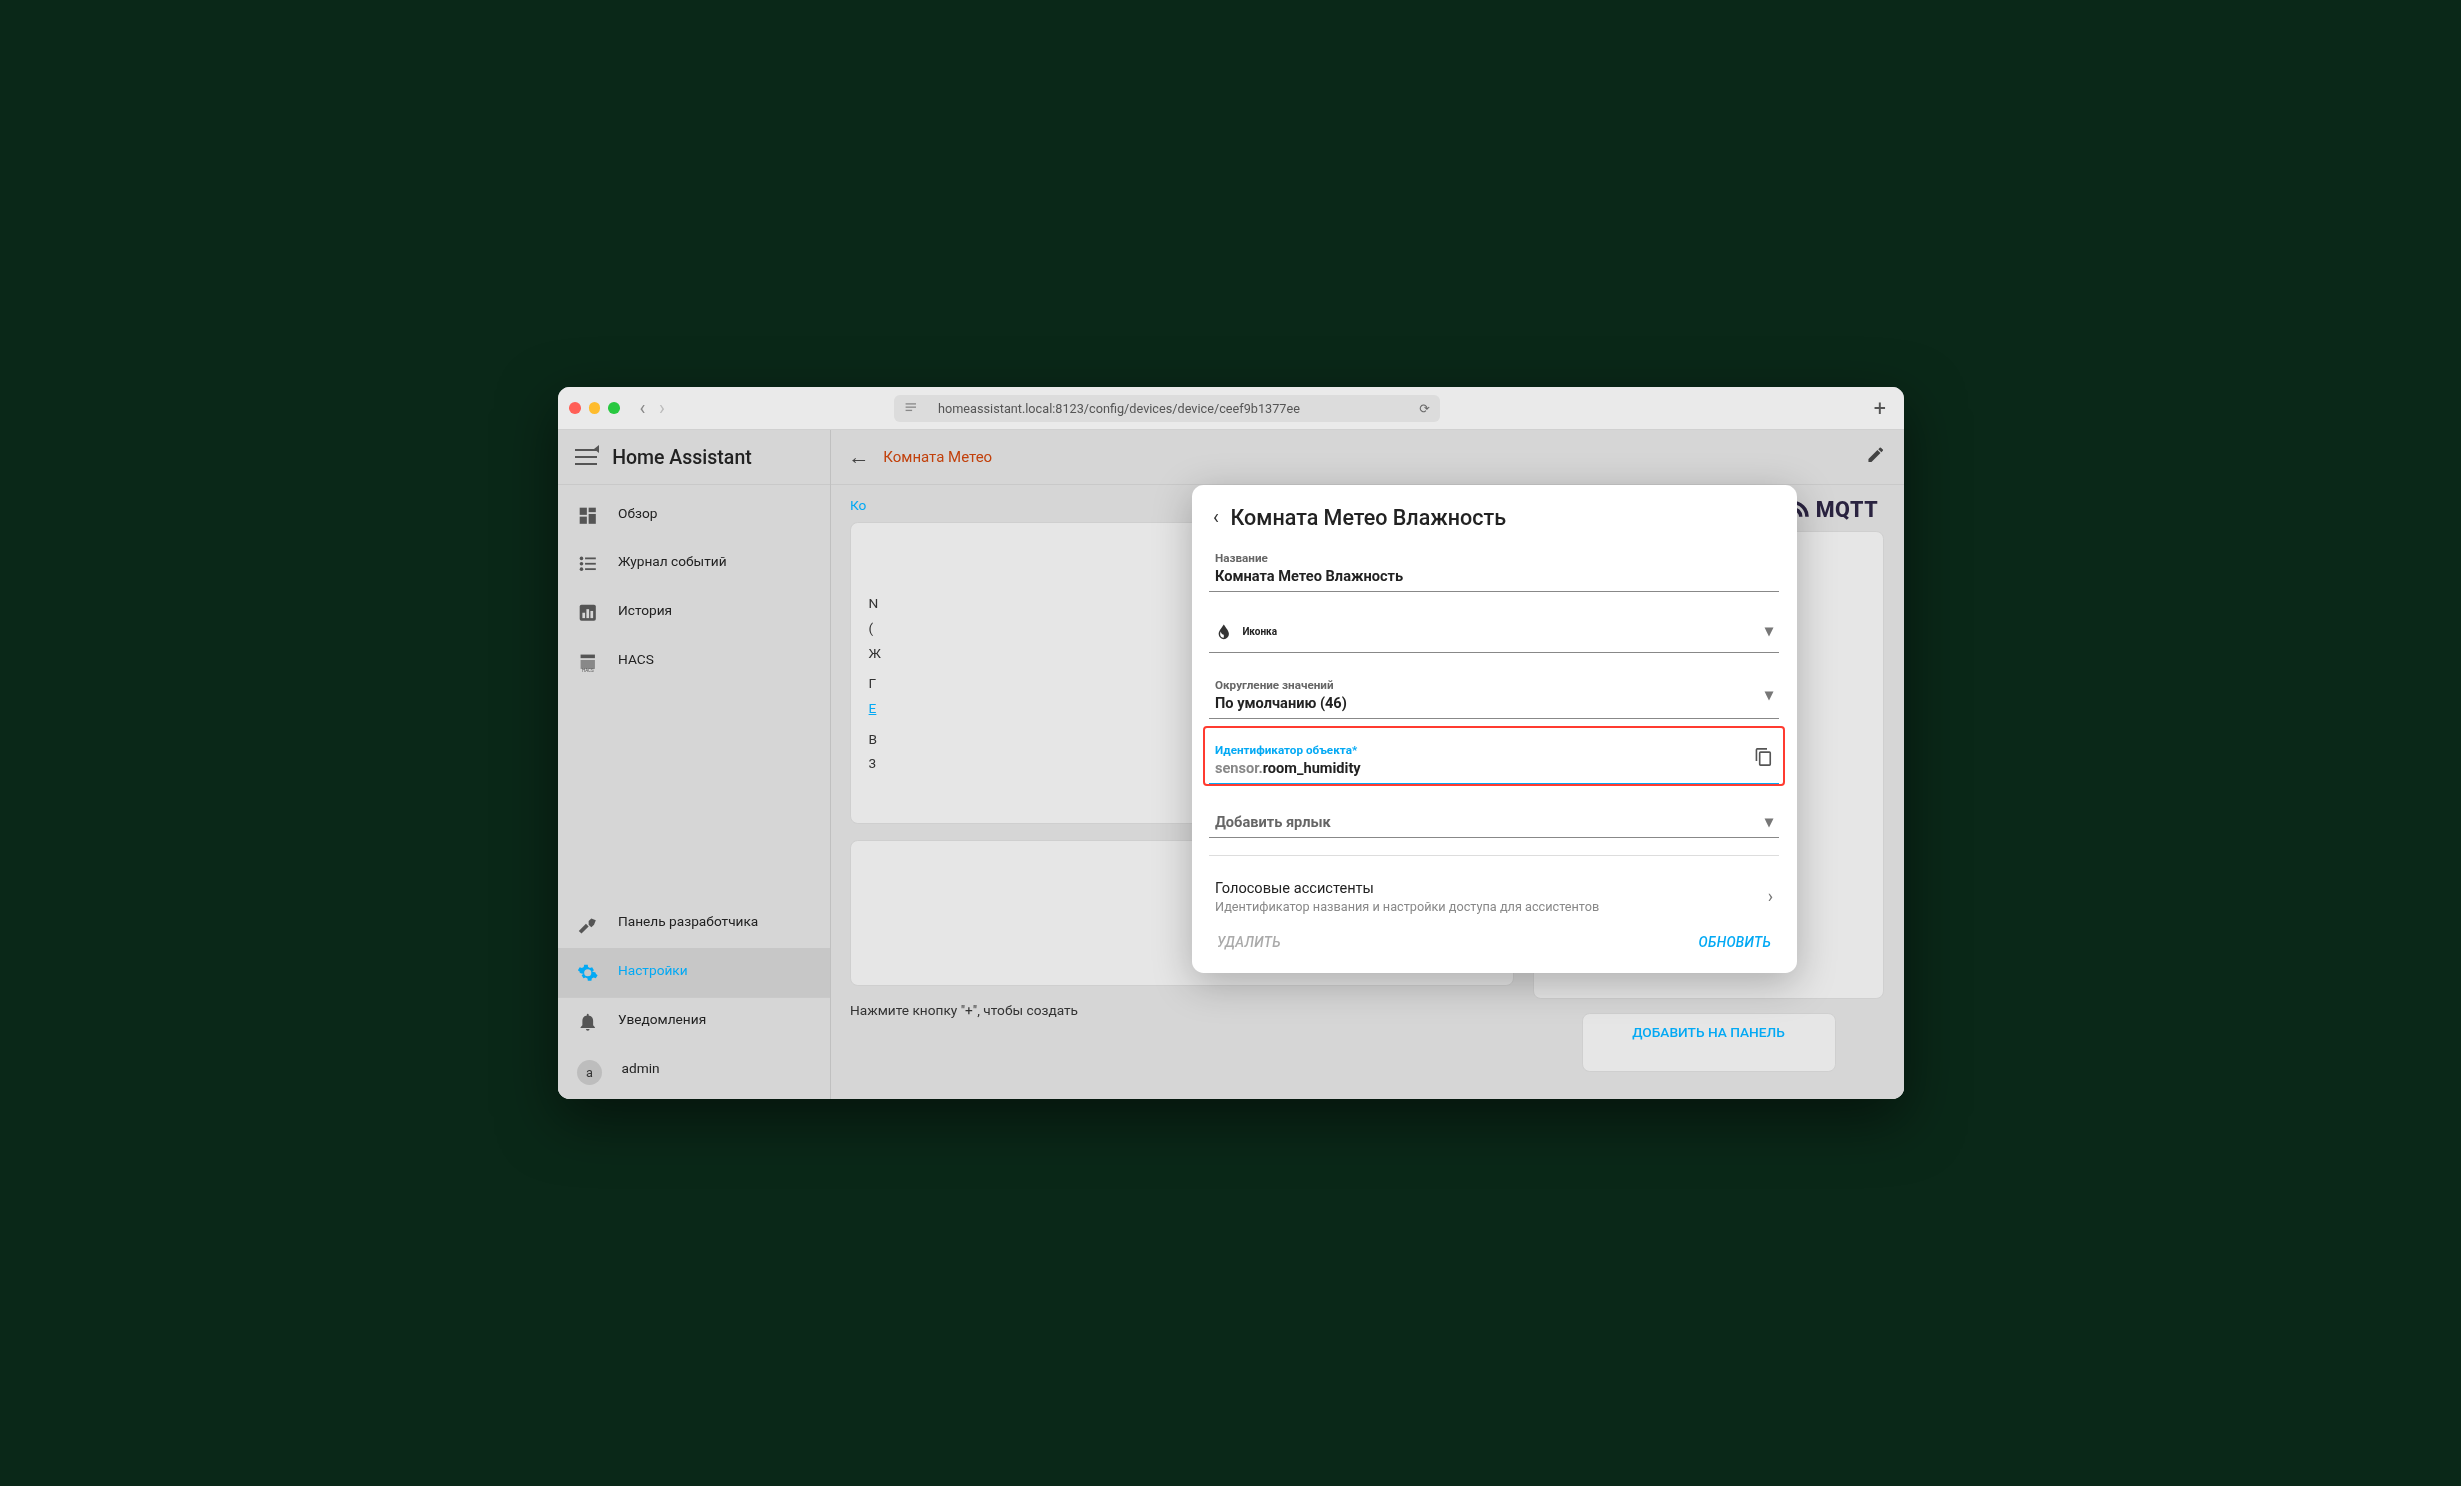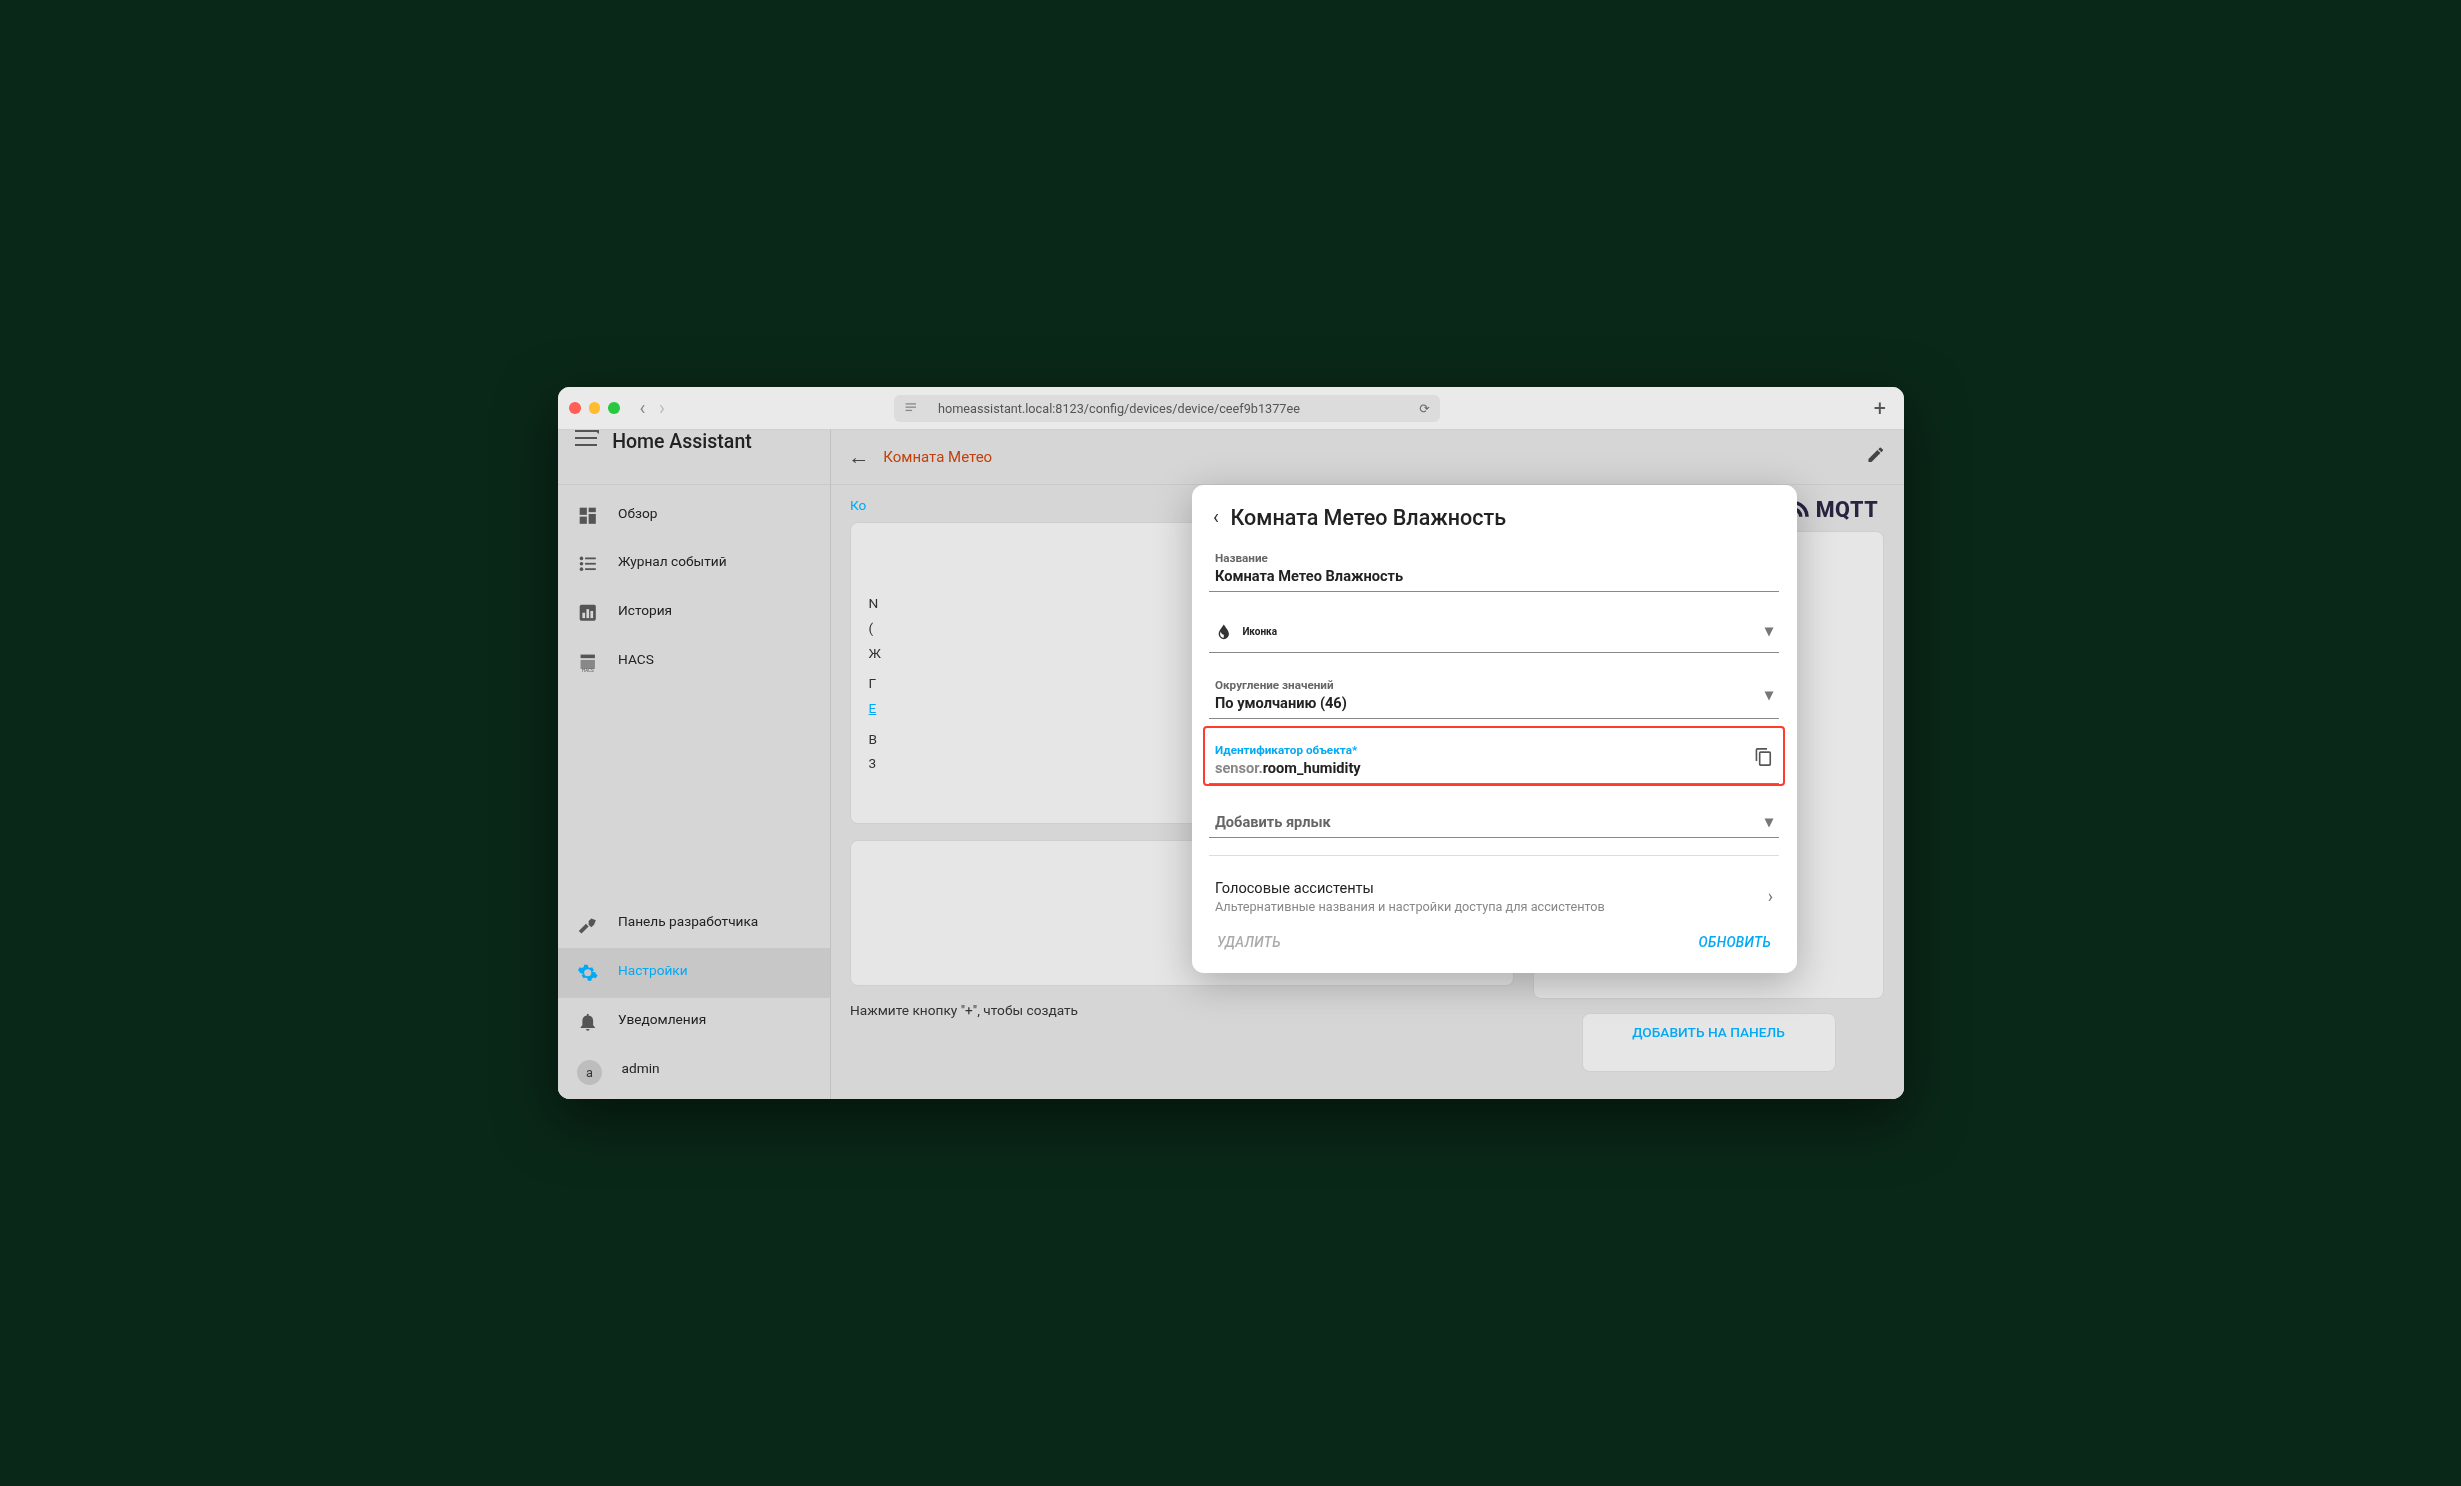--- a/index.html
+++ b/index.html
@@ -45,21 +45,21 @@
   .sidebar {
     width: 273px;
     background: #d6d6d6;
     display: flex;
     flex-direction: column;
     border-right: 1px solid #c0c0c0;
   }
   .sidebar-header {
     height: 55px;
     display: flex;
-    align-items: flex-start;
+    align-items: center;
     padding: 0 17.6px;
     gap: 15.6px;
     border-bottom: 1px solid #c9c9c9;
   }
   .hamburger { width: 21.5px; height: 15.6px; display:flex; flex-direction:column; justify-content:space-between; cursor:pointer; }
   .hamburger span { height: 2px; background: #555; display:block; }
   .hamburger span:first-child { position:relative; }
   .hamburger span:first-child::after { content:""; position:absolute; right:-2px; top:-3.9px; width:0; height:0; border-top:4.9px solid transparent; border-bottom:4.9px solid transparent; border-right:5.9px solid #555; }
   .app-title { font-size: 19.5px; font-weight: 500; color: #222; }
 
@@ -361,21 +361,21 @@
           <div class="field" style="margin-top:19.5px;">
             <span class="field-value" style="color:#666;">Добавить ярлык</span>
             <span class="field-dropdown">▾</span>
           </div>
 
           <div class="divider"></div>
 
           <div class="section-row">
             <div>
               <div class="sr-title">Голосовые ассистенты</div>
-              <div class="sr-sub">Альтернативные названия и настройки доступа для ассистентов</div>
+              <div class="sr-sub">Идентификатор названия и настройки доступа для ассистентов</div>
             </div>
             <span class="chev">›</span>
           </div>
         </div>
 
         <div class="modal-footer">
           <span class="btn-text btn-delete">УДАЛИТЬ</span>
           <span class="btn-text btn-update">ОБНОВИТЬ</span>
         </div>
       </div>

